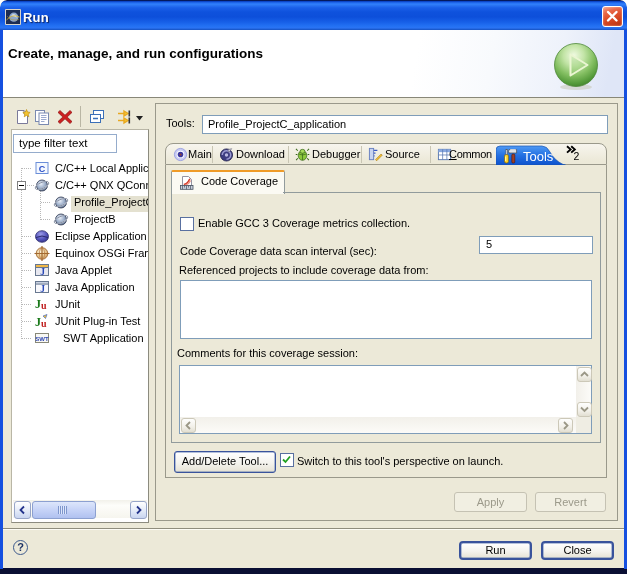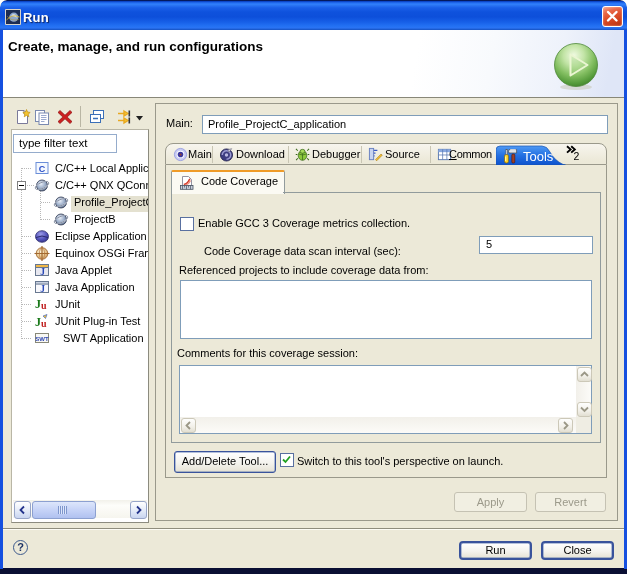--- a/index.html
+++ b/index.html
@@ -8,21 +8,21 @@
 .abs{position:absolute;}
 
 #titlebar{position:absolute;left:0;top:0;width:627px;height:30px;
  background:linear-gradient(180deg,#000428 0%,#0c46c8 5%,#2673f6 10%,#2f7df8 15%,#1a5fe8 26%,#0f52dd 40%,#0d4fda 56%,#1760e8 74%,#2270f2 86%,#2a74f4 93%,#1550c0 100%);
  border-radius:7px 7px 0 0;}
 #title-text{position:absolute;left:23px;top:10px;font-size:13px;font-weight:bold;color:#fff;letter-spacing:0.2px;text-shadow:1px 1px 1px #10245e;}
 #close{position:absolute;left:602px;top:6px;width:19px;height:19px;border-radius:3px;border:1px solid #fff;
  background:linear-gradient(160deg,#f4a48c 0%,#e8694a 25%,#dd4f2b 50%,#cc3f1c 75%,#b03010 100%);box-shadow:inset 0 0 2px #f8b8a4;}
 
 #header{position:absolute;left:3px;top:30px;width:621px;height:67px;background:linear-gradient(100deg,#ffffff 66%,#f8fafd 78%,#eef2fb 89%,#dfe6f7 97%);}
-#header-msg{position:absolute;left:5px;top:9px;font-size:13.5px;font-weight:bold;color:#000;}
+#header-msg{position:absolute;left:5px;top:16px;font-size:13.5px;font-weight:bold;color:#000;}
 #hline{position:absolute;left:0px;top:97px;width:627px;height:1px;background:#888778;}
 
 .tbico{position:absolute;top:109px;width:16px;height:16px;}
 #tbsep{position:absolute;left:80px;top:106px;width:1px;height:21px;background:#b9b6a4;}
 #filter{position:absolute;left:13px;top:134px;width:102px;height:17px;border:1px solid #95accc;background:#fff;z-index:5;}
 #filter span{position:absolute;left:5px;top:2px;font-size:11.5px;}
 
 #tree{position:absolute;left:11px;top:129px;width:136px;height:392px;background:#fff;border:1px solid #8c8b7f;border-top-color:#b9b6a6;border-left-color:#b9b6a6;overflow:hidden;}
 .trow{position:absolute;left:0;width:200px;height:17px;}
 .trow .ti{position:absolute;top:0px;width:16px;height:16px;}
@@ -54,21 +54,21 @@
 
 #cctab{position:absolute;left:171px;top:170px;width:112px;height:22px;background:#fbfaf3;border:1px solid #919b9c;border-bottom:none;border-top:2px solid #ef9b28;border-radius:2px 2px 0 0;}
 #cctab span{position:absolute;left:29px;top:3px;}
 #ifl{position:absolute;left:171px;top:192px;width:1px;height:250px;background:#919b9c;}
 #ifr{position:absolute;left:600px;top:192px;width:1px;height:250px;background:#919b9c;}
 #ifb{position:absolute;left:171px;top:442px;width:430px;height:1px;background:#919b9c;}
 #ift{position:absolute;left:283px;top:192px;width:318px;height:1px;background:#919b9c;}
 
 .cb{position:absolute;width:12px;height:12px;background:#fff;border:1px solid #5970a0;}
 #l1{position:absolute;left:198px;top:217px;}
-#l2{position:absolute;left:180px;top:245px;margin-left:24px;}
+#l2{position:absolute;left:180px;top:245px;}
 #in5{position:absolute;left:479px;top:236px;width:112px;height:16px;border:1px solid #7f9db9;background:#fff;}
 #in5 span{position:absolute;left:6px;top:1px;}
 #l3{position:absolute;left:179px;top:264px;}
 #listbox{position:absolute;left:180px;top:280px;width:410px;height:57px;border:1px solid #7f9db9;background:#fff;}
 #l4{position:absolute;left:177px;top:347px;}
 #comments{position:absolute;left:179px;top:365px;width:411px;height:67px;border:1px solid #7f9db9;background:#fff;}
 
 .vsb{position:absolute;right:0px;top:0px;width:15px;height:51px;background:linear-gradient(90deg,#f2f0ea,#fcfbf8);}
 .hsb2{position:absolute;left:0px;bottom:0px;width:396px;height:16px;background:linear-gradient(180deg,#f2f0ea,#fcfbf8);}
 .tbtn{position:absolute;border:1px solid #ccc8b8;border-radius:3px;background:linear-gradient(180deg,#fefefd,#f2f0e9 60%,#e2dfd2);width:13px;height:13px;}
@@ -302,21 +302,21 @@
         </div>
       <div class="sbtn" style="left:117px">
           <svg width="9" height="10" viewBox="0 0 9 10">
             <path d="M3 1.5 L6.5 5 L3 8.5" stroke="#24348c" stroke-width="1.8" fill="none"></path>
           </svg>
         </div>
     </div>
   </div>
 
   <div id="rcomp"></div>
-  <span id="namelbl">Main:</span>
+  <span id="namelbl">Tools:</span>
   <div id="nameinput">
       <span>Profile_ProjectC_application</span>
     </div>
 
   <div id="tabbar">
     <div class="tab" style="left:1px;width:45px">
         <svg class="tico" viewBox="0 0 16 16">
           <circle cx="8" cy="8" r="6.5" fill="#c8ccf4" stroke="#9aa0e0"></circle>
           <circle cx="8" cy="8" r="4" fill="#fff"></circle>
           <circle cx="8" cy="8" r="3" fill="#3838a0"></circle>

